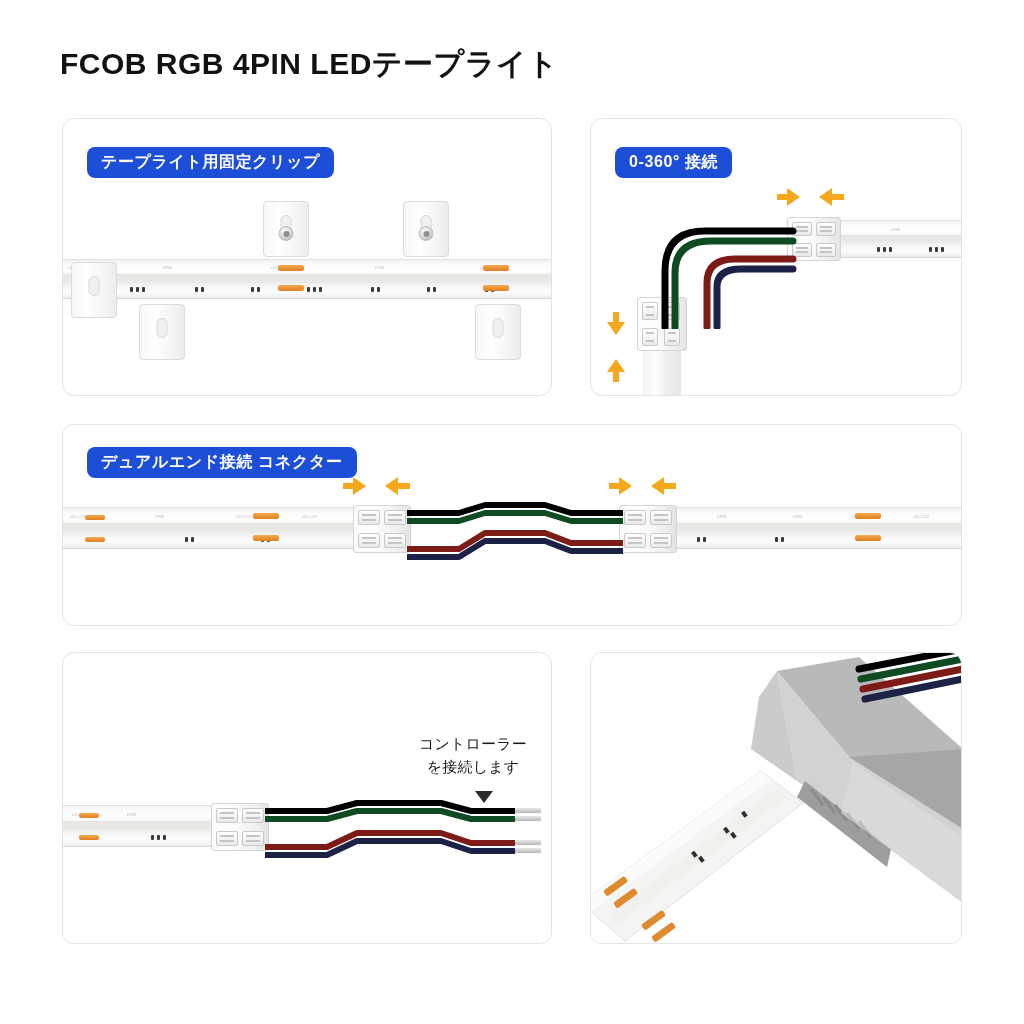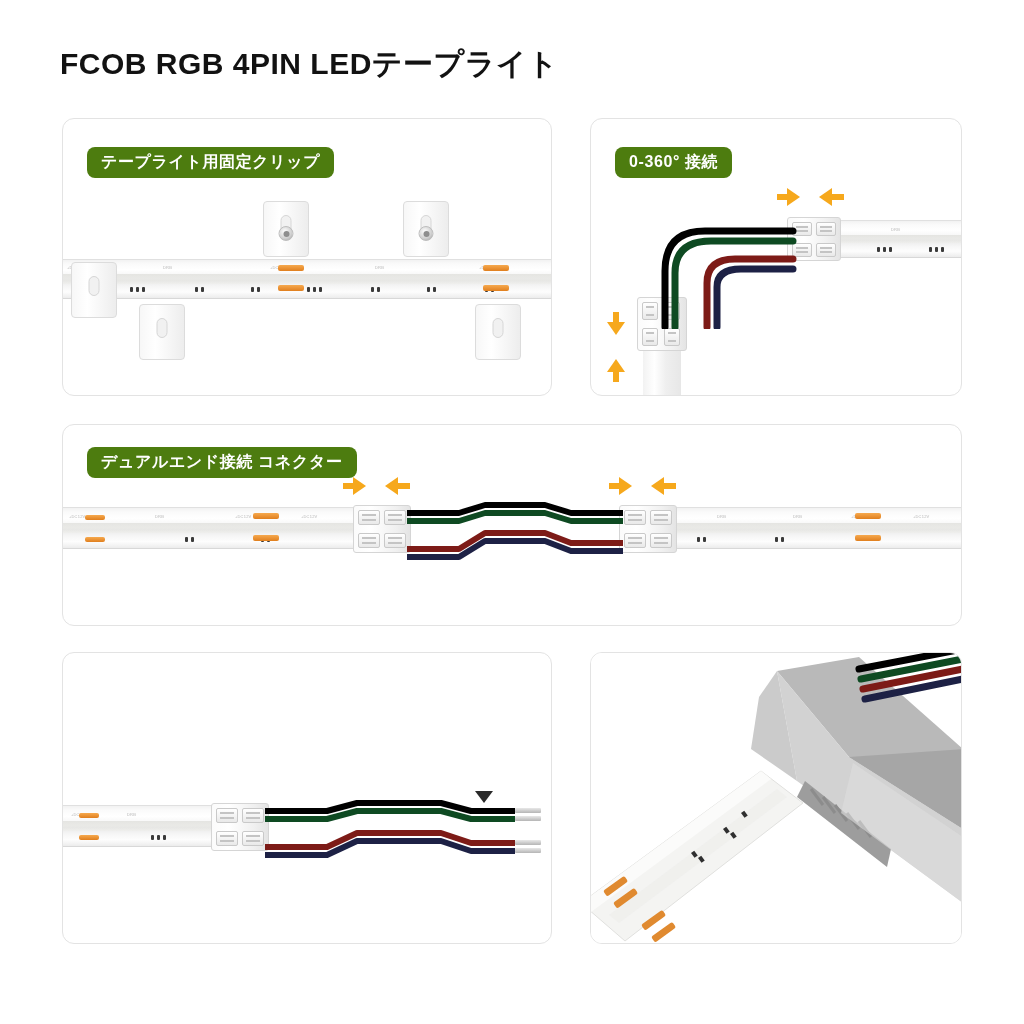--- a/index.html
+++ b/index.html
@@ -34,21 +34,21 @@
   }
   #panel-clip   { left: 62px;  top: 118px; width: 490px; height: 278px; }
   #panel-360    { left: 590px; top: 118px; width: 372px; height: 278px; }
   #panel-dual   { left: 62px;  top: 424px; width: 900px; height: 202px; }
   #panel-single { left: 62px;  top: 652px; width: 490px; height: 292px; }
   #panel-note   { left: 590px; top: 652px; width: 372px; height: 292px; }
 
   
   .badge {
     position: absolute;
-    background: #4d7c0f;
+    background: #1d4ed8;
     color: #ffffff;
     font-size: 16px;
     font-weight: 700;
     border-radius: 8px;
     padding: 6px 14px 7px;
     letter-spacing: 0.6px;
     white-space: nowrap;
     line-height: 1.1;
   }
   #badge-clip   { left: 24px; top: 28px; }
@@ -385,20 +385,22 @@
   <div class="arrow-shaft" style="left:335px; top:58px; width:12px; height:6px;"></div>
 
   <div class="arrow arrow-r" style="left:556px; top:52px;"></div>
   <div class="arrow-shaft" style="left:546px; top:58px; width:12px; height:6px;"></div>
   <div class="arrow arrow-l" style="left:588px; top:52px;"></div>
   <div class="arrow-shaft" style="left:601px; top:58px; width:12px; height:6px;"></div>
 </div>
 
 <div class="panel" id="panel-single">
 
+  <div class="callout" style="left:340px; top:80px; width:140px;">コントローラー
+を接続します</div>
   <div class="callout-tri" style="left:412px; top:138px;"></div>
 
   <div class="strip" style="left:-8px; top:152px; width:160px; height:42px;">
     <div class="phosphor"></div>
     <span class="micro-text" style="left:16px; top:6px;">+DC12V</span>
     <span class="micro-text" style="left:72px; top:6px;">DRB</span>
     <div class="smt" style="left:96px;  top:29px;"></div>
     <div class="smt" style="left:102px; top:29px;"></div>
     <div class="smt" style="left:108px; top:29px;"></div>
   </div>

